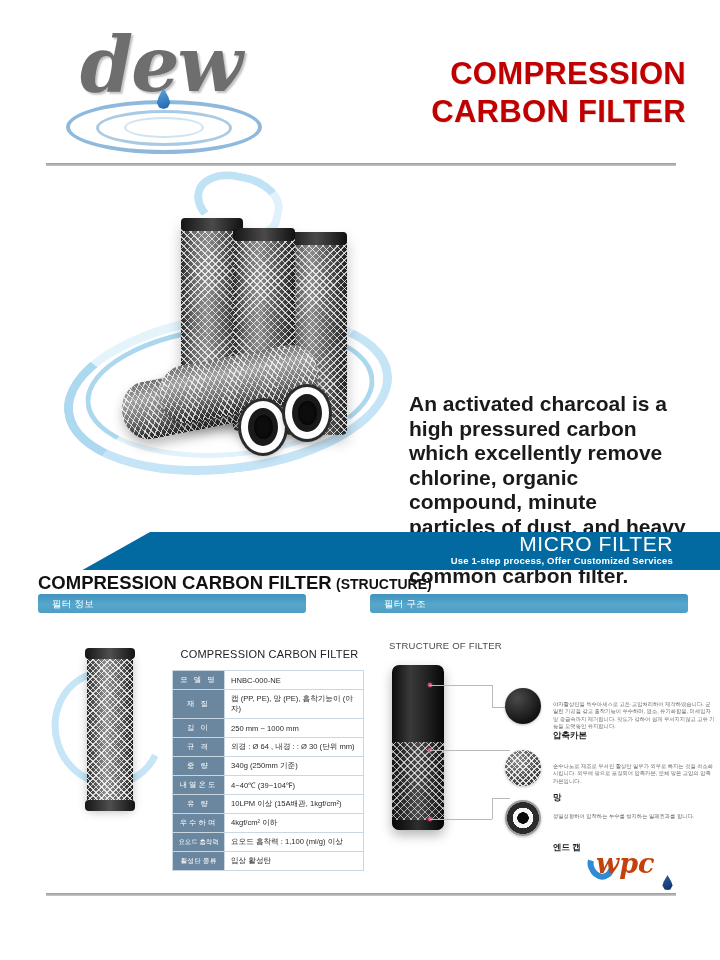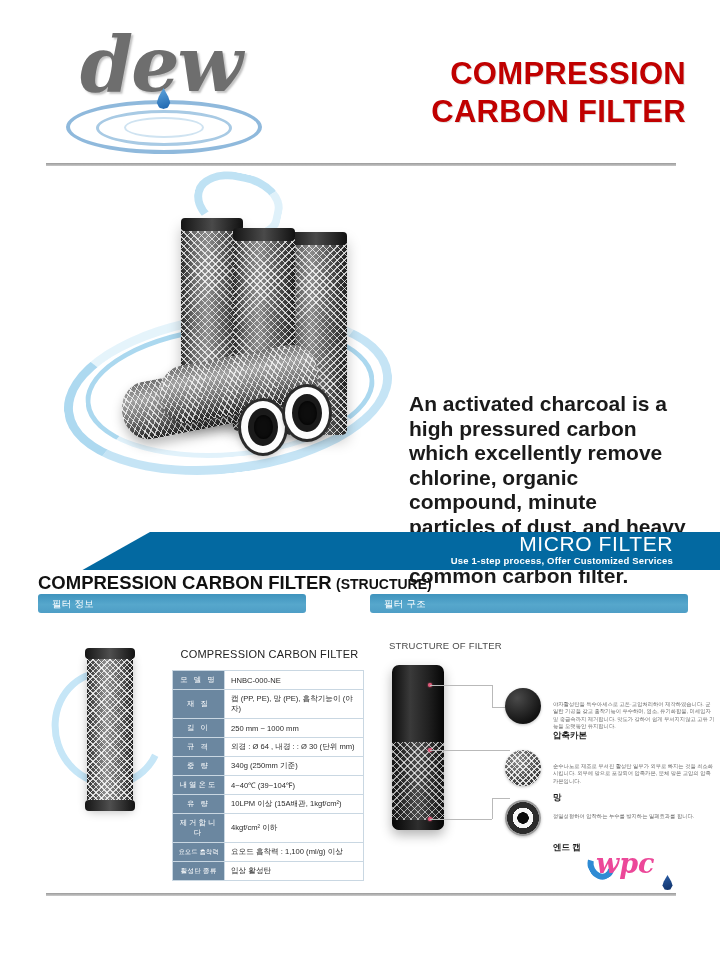--- a/index.html
+++ b/index.html
@@ -249,21 +249,21 @@
   .co-body {
     position:absolute; left:48px; top:13px; width:162px;
     font-size:5.3px; line-height:7.4px; color:#6b6b6b;
   }
 
   
   .wpc { position:absolute; left:588px; top:848px; width:100px; height:48px; }
   .wpc-text {
     position:absolute; left:8px; top:0px;
     font-family:"DejaVu Serif", serif; font-style:italic; font-weight:700;
-    font-size:27px; color:#ec4899;
+    font-size:27px; color:#c2410c;
   }
   .wpc-swoosh {
     position:absolute; left:0px; top:2px; width:26px; height:30px;
     border:6px solid #2e8bd4; border-radius:50%;
     border-right-color:transparent; border-top-color:transparent;
     transform:rotate(-28deg);
   }
   .wpc-drop {
     position:absolute; left:74px; top:27px; width:11px; height:15px;
     background:linear-gradient(160deg,#2b5fa8,#0e2f66);
@@ -371,21 +371,21 @@
         </tr>
       <tr>
           <td class="k">내열온도</td>
           <td class="v">4~40℃  (39~104℉)</td>
         </tr>
       <tr>
           <td class="k">유    량</td>
           <td class="v">10LPM 이상 (15A배관, 1kgf/cm²)</td>
         </tr>
       <tr>
-          <td class="k">제거합니다</td>
+          <td class="k">우수하며</td>
           <td class="v">4kgf/cm² 이하</td>
         </tr>
       <tr>
           <td class="k" style="font-size:6.4px;letter-spacing:0">요오드 흡착력</td>
           <td class="v">요오드 흡착력 : 1,100 (ml/g) 이상</td>
         </tr>
       <tr>
           <td class="k" style="font-size:6.8px;letter-spacing:0">활성탄 종류</td>
           <td class="v">입상 활성탄</td>
         </tr>

